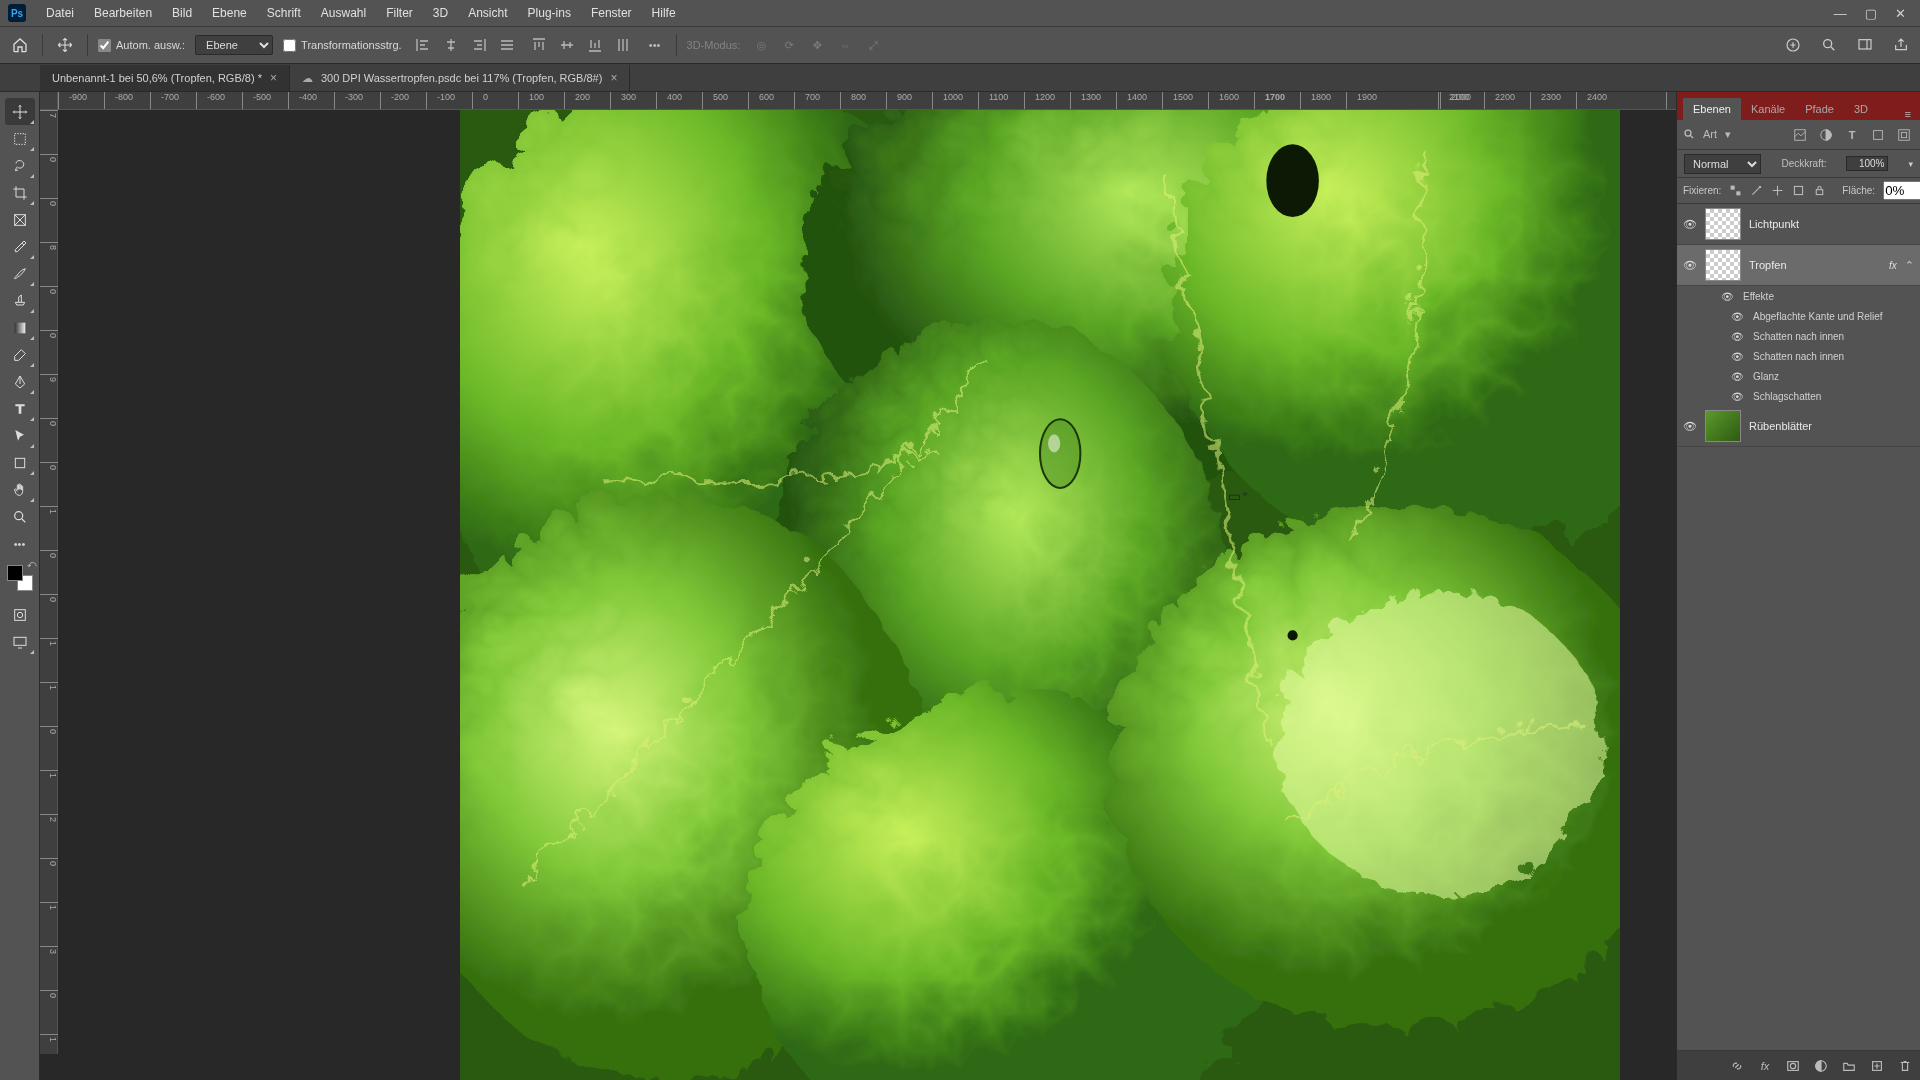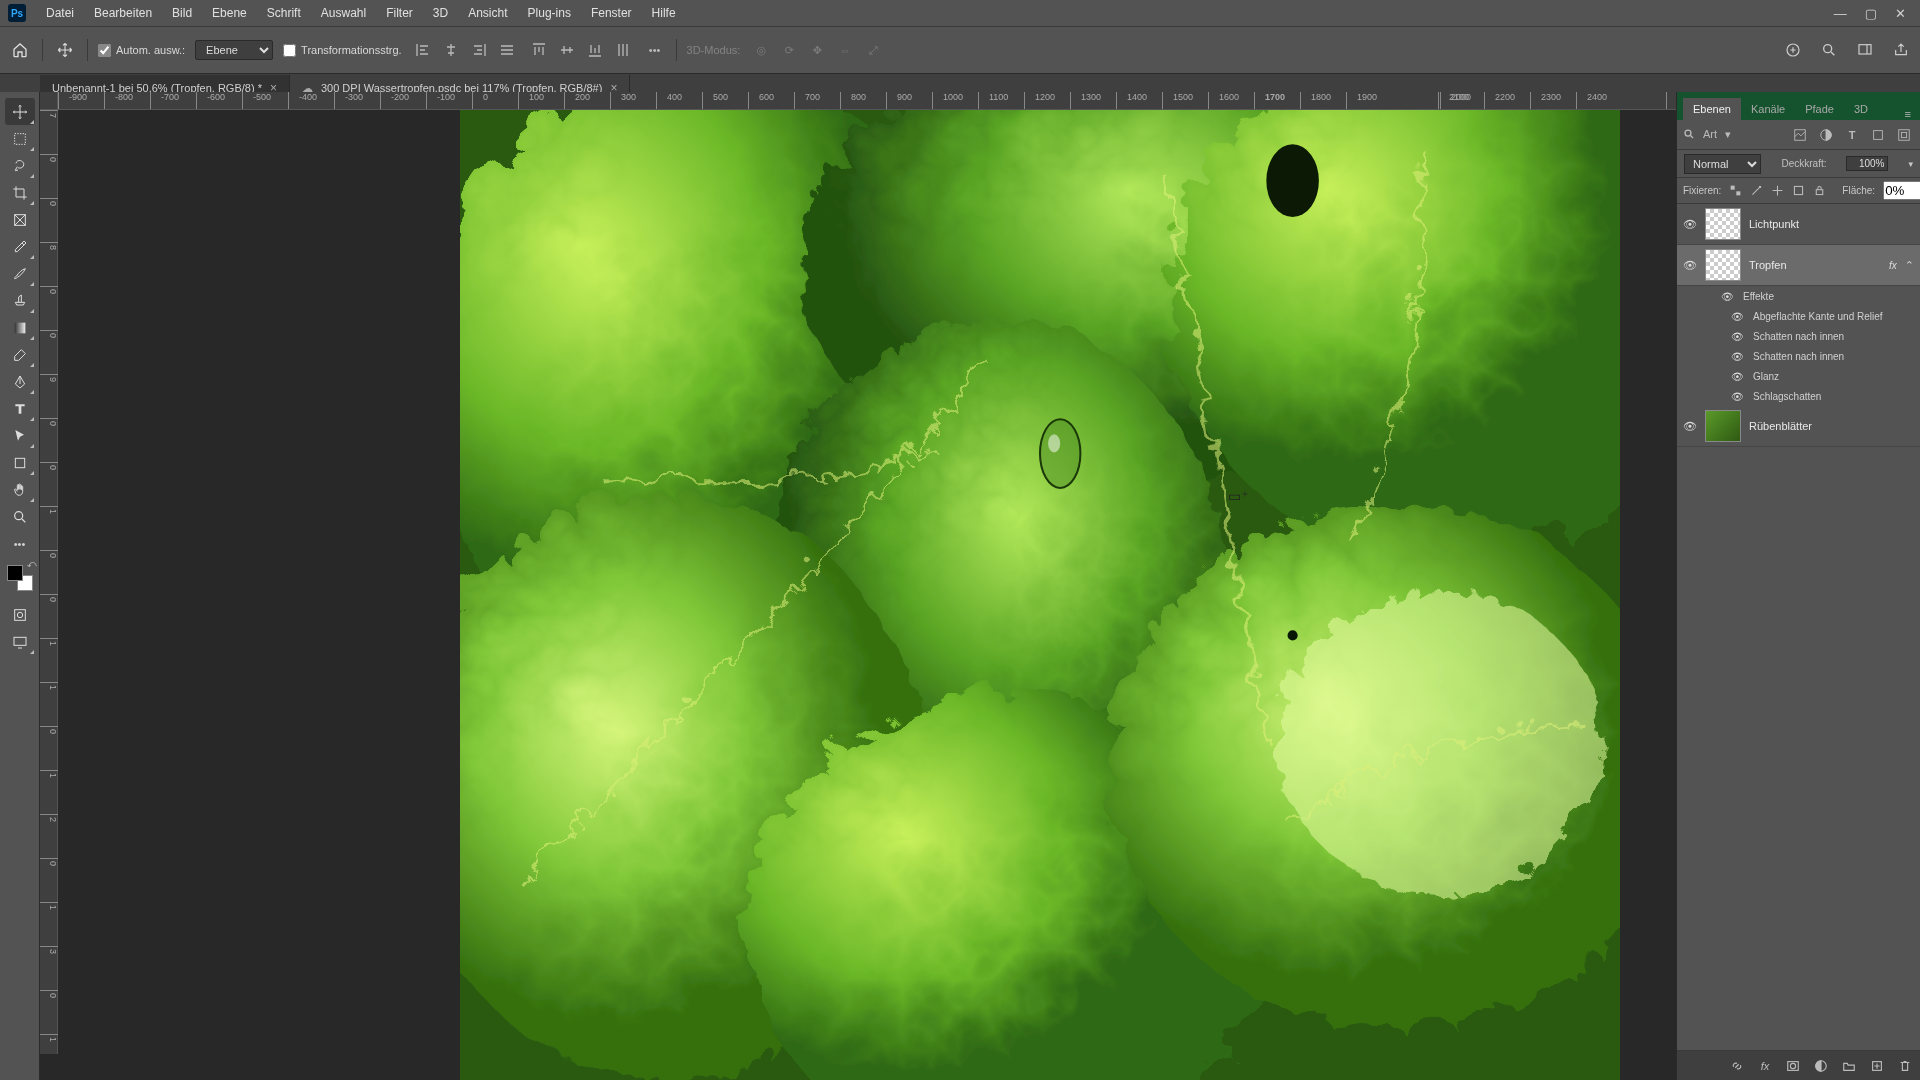--- a/index.html
+++ b/index.html
@@ -6,21 +6,21 @@
 body { background: #323232; color: #c8c8c8; font-size: 11px; overflow: hidden; width: 1920px; height: 1080px; position: relative; }
 
 
 .menubar { height: 26px; background: #535353; display: flex; align-items: center; padding: 0 8px; gap: 0; }
 .menubar .ps-logo { width: 18px; height: 18px; background: #001e36; color: #31a8ff; font-weight: 700; font-size: 10px; display: flex; align-items: center; justify-content: center; border-radius: 3px; margin-right: 10px; }
 .menubar .menu-item { padding: 4px 10px; font-size: 12px; color: #e0e0e0; cursor: default; }
 .menubar .win-controls { margin-left: auto; display: flex; gap: 18px; padding-right: 6px; }
 .menubar .win-controls span { font-size: 13px; color: #d0d0d0; }
 
 
-.optionsbar { height: 48px; background: #535353; border-top: 1px solid #3a3a3a; border-bottom: 1px solid #2a2a2a; display: flex; align-items: center; padding: 0 8px; gap: 10px; }
+.optionsbar { height: 38px; background: #535353; border-top: 1px solid #3a3a3a; border-bottom: 1px solid #2a2a2a; display: flex; align-items: center; padding: 0 8px; gap: 10px; }
 .optionsbar .home-icon { width: 24px; height: 24px; display: flex; align-items: center; justify-content: center; border-radius: 3px; }
 .optionsbar .move-icon { width: 24px; height: 24px; display: flex; align-items: center; justify-content: center; }
 .optionsbar .sep { width: 1px; height: 22px; background: #3a3a3a; }
 .optionsbar label { font-size: 11px; color: #d8d8d8; display: flex; align-items: center; gap: 5px; }
 .optionsbar input[type=checkbox] { width: 13px; height: 13px; accent-color: #888; }
 .optionsbar select { background: #3f3f3f; color: #ddd; border: 1px solid #2a2a2a; font-size: 11px; padding: 2px 18px 2px 6px; border-radius: 2px; }
 .optionsbar .align-group { display: flex; gap: 6px; }
 .optionsbar .icon-btn { width: 22px; height: 22px; display: flex; align-items: center; justify-content: center; color: #bbb; }
 .optionsbar .dim { opacity: 0.4; }
 .optionsbar .right-icons { margin-left: auto; display: flex; gap: 14px; align-items: center; }
@@ -56,21 +56,21 @@
 .canvas { position: absolute; top: 18px; left: 420px; width: 1160px; bottom: 0; background: #4a7a1f; overflow:hidden;}
 .canvas svg { width: 100%; height: 100%; }
 .cursor-mark { position: absolute; top: 378px; left: 768px; font-size: 14px; color: #222; pointer-events: none; }
 
 .statusbar { position: absolute; bottom: 0; left: 0; right: 0; height: 26px; background: #3f3f3f; border-top: 1px solid #2a2a2a; display: flex; align-items: center; padding: 0 14px; gap: 20px; font-size: 11px; color: #c0c0c0; }
 .statusbar .scroll-h { position: absolute; left: 560px; right: 300px; height: 12px; bottom: 7px; background: #333; border-radius: 6px; }
 .statusbar .scroll-h .thumb { position: absolute; left: 5%; width: 42%; top: 0; bottom: 0; background: #666; border-radius: 6px; }
 
 
 .panels { width: 244px; background: #535353; border-left: 1px solid #2a2a2a; display: flex; flex-direction: column; }
-.panel-tabs { height: 28px; display: flex; align-items: flex-end; padding-left: 6px; gap: 0; background:#14532d; }
+.panel-tabs { height: 28px; display: flex; align-items: flex-end; padding-left: 6px; gap: 0; background:#7f1d1d; }
 .panel-tabs .ptab { padding: 5px 10px; font-size: 11px; color: #a8a8a8; }
 .panel-tabs .ptab.active { color: #eee; background: #535353; }
 .panel-tabs .dots { margin-left: auto; padding-right: 8px; color: #bbb; letter-spacing: 1px;}
 
 .filter-row { height: 30px; display: flex; align-items: center; padding: 0 6px; gap: 6px; border-bottom: 1px solid #3a3a3a; }
 .filter-row .search { flex: 0 0 auto; display:flex; align-items:flex-start; gap:8px; color:#bbb; }
 .filter-row .fbtn { width: 20px; height: 20px; display:flex; align-items:center; justify-content:center; color:#bbb; }
 
 .blend-row { height: 28px; display: flex; align-items: center; padding: 0 7px; gap: 20px; border-bottom: 1px solid #3a3a3a; }
 .blend-row select { background: #3f3f3f; color: #ddd; border: 1px solid #2a2a2a; font-size: 11px; padding: 2px 4px; flex:1; }

